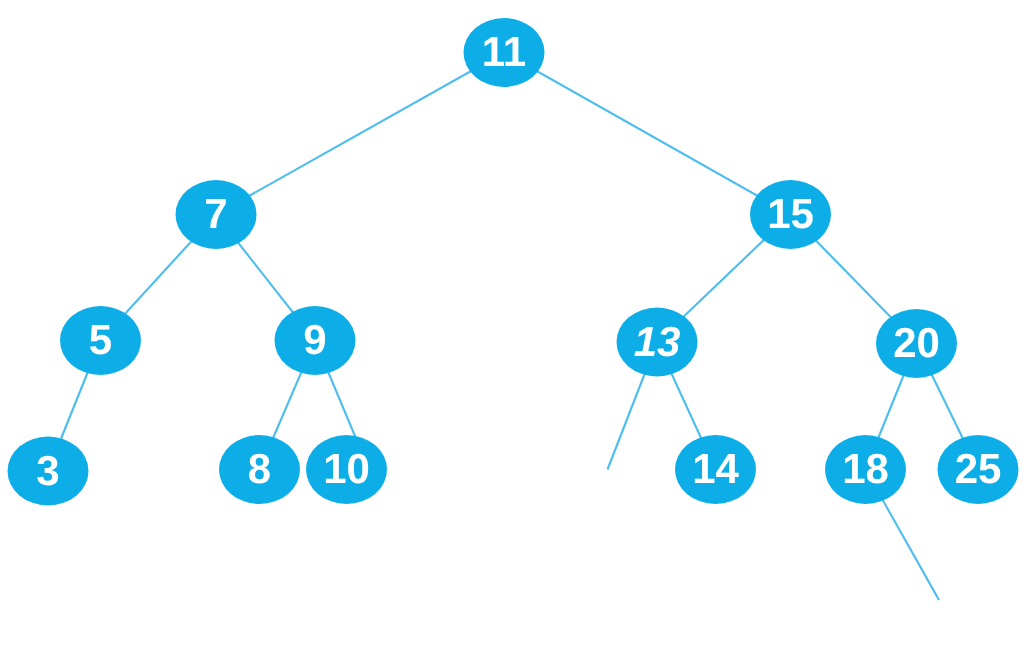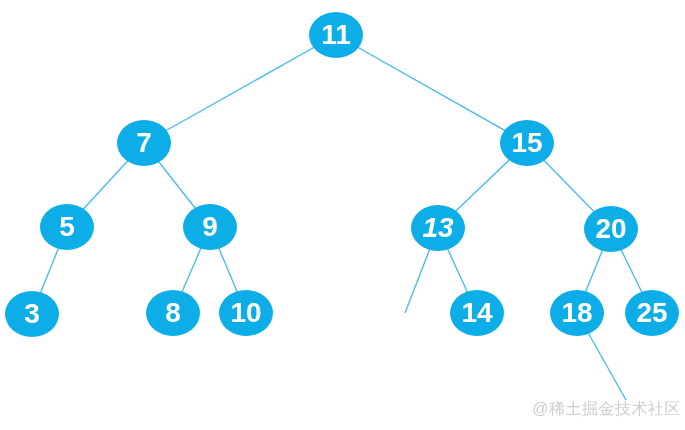--- a/index.html
+++ b/index.html
@@ -82,20 +82,19 @@
 
   <div class="node" style="left:309px; top:12px;">11</div>
   <div class="node" style="left:117px; top:120px;">7</div>
   <div class="node" style="left:500px; top:120px;">15</div>
   <div class="node" style="left:40px;  top:204px;">5</div>
   <div class="node" style="left:183px; top:204px;">9</div>
   <div class="node" style="left:411px; top:205px;font-style:italic;">13</div>
   <div class="node" style="left:584px; top:206px;">20</div>
   <div class="node" style="left:5px;   top:291px;">3</div>
   <div class="node" style="left:146px; top:290px;">8</div>
-  <div class="node" style="left:219px; top:290px;">10</div>
+  <div class="node" style="left:204px; top:290px;">10</div>
   <div class="node" style="left:450px; top:290px;">14</div>
   <div class="node" style="left:550px; top:290px;">18</div>
   <div class="node" style="left:625px; top:290px;">25</div>
 
-  <div class="watermark">@稀土掘金技术社区</div>
 
 </div>
 
 </body></html>

